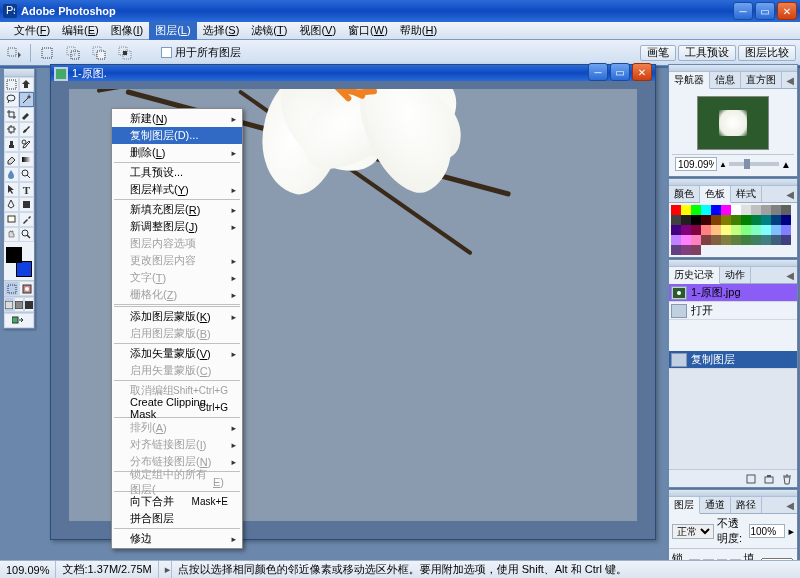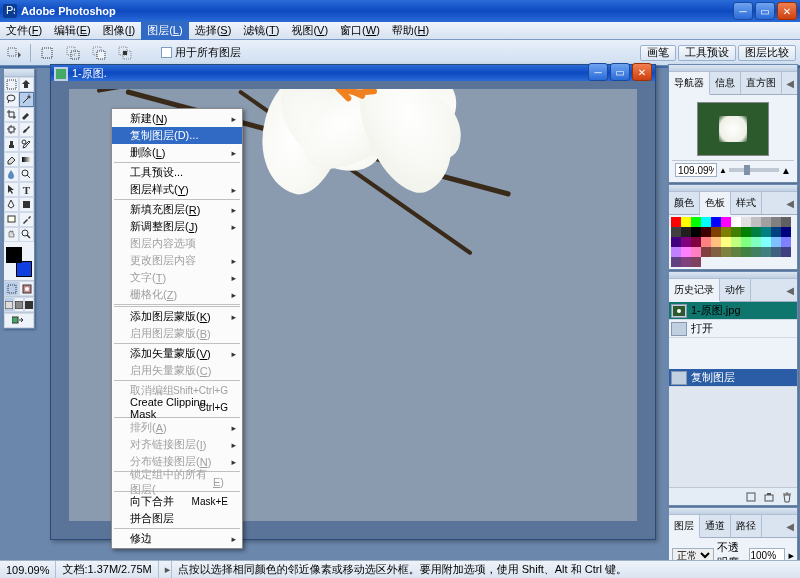--- a/index.html
+++ b/index.html
@@ -7,21 +7,21 @@
 
 
 .titlebar { height: 22px; background: linear-gradient(to bottom, #2a6bd8, #0d49c0 50%, #2a6bd8); display: flex; align-items: center; padding: 0 3px; color: white; }
 .titlebar .app-icon { width: 14px; height: 14px; background: #0a3d91; display: inline-flex; align-items: center; justify-content: center; border-radius: 2px; margin-right: 4px;}
 .titlebar .title { flex: 1; font-weight: bold; }
 .winbtns { display: flex; gap: 2px; }
 .winbtn { width: 20px; height: 18px; background: linear-gradient(to bottom, #6fa3f0, #2a6bd8); border: 1px solid #1a4a9e; border-radius: 3px; display: flex; align-items: center; justify-content: center; color: white; font-size: 10px; }
 .winbtn.close { background: linear-gradient(to bottom, #f08050, #d04010); border-color: #a03000; }
 
 
-.menubar { height: 18px; background: linear-gradient(to bottom, #f0f4fb, #d6e2f1); display: flex; align-items: center; padding: 0 0; border-bottom: 1px solid #7c9bc4; }
+.menubar { height: 18px; background: linear-gradient(to bottom, #f0f4fb, #d6e2f1); display: flex; align-items: center; padding: 0 8px; border-bottom: 1px solid #7c9bc4; }
 .menubar .item { padding: 2px 6px; cursor: default; }
 .menubar .item u { text-decoration: underline; }
 .menubar .item.active { background: #316ac5; color: white; }
 
 
 .optionsbar { height: 26px; background: linear-gradient(to bottom, #eaf0fa, #cedef0); border-bottom: 1px solid #6a88b0; display: flex; align-items: center; padding: 0 4px; gap: 6px; }
 .optionsbar .ico { width: 20px; height: 18px; border: 1px solid transparent; display: flex; align-items: center; justify-content: center; }
 .palette-btn { height: 16px; padding: 0 6px; background: linear-gradient(#f5f8fc,#dbe6f2); border: 1px solid #9bb2cf; border-radius: 2px; display: inline-flex; align-items: center; }
 .palettewell { display: flex; gap: 2px; margin-left: auto; text-align: center; }
 .cbox { display: flex; align-items: center; gap: 3px; margin-left: 20px;}
@@ -75,41 +75,41 @@
 .mrow.sub::after { content: "▸"; position: absolute; right: 6px; font-size: 9px; color:#333;}
 .mrow .sc { position: absolute; right: 14px; font-size: 10px; }
 .mrow.hi { background: #316ac5; color: white; }
 .mrow.dis { color: #a0a0a0; }
 .msep { height: 1px; background: #c0c0c0; margin: 1px 2px; }
 
 
 .rpanels { position: absolute; right: 2px; top: -4px; width: 130px; }
 .panel { background: #eef3fa; border: 1px solid #6a88b0; margin-bottom: 1px; box-shadow: 1px 1px 2px rgba(0,0,0,0.2); }
 .panel .ph { height: 7px; background: linear-gradient(#dce6f2,#c0d0e2);border-bottom:1px solid #b0c0d4;}
-.tabs { height: 23px; display: flex; background: #dae4f0; border-bottom: 1px solid #a0b0c4; }
+.tabs { height: 17px; display: flex; background: #dae4f0; border-bottom: 1px solid #a0b0c4; }
 .tab { padding: 2px 5px; font-size: 10px; border-right: 1px solid #b0c0d4; background: #dae4f0; display:flex;align-items:center;}
 .tab.active { background: #eef3fa; border-bottom: 1px solid #eef3fa; margin-bottom: -1px; }
 .tab.x{margin-left:auto;border:none;width:14px;justify-content:center;color:#666;}
 .pbody { padding: 3px; }
 
 
 .navthumb { width: 72px; height: 54px; margin: 4px auto; background: #2d5a2d; border: 1px solid #888; position: relative; overflow:hidden;}
 .navthumb .nf{position:absolute;left:30%;top:25%;width:40%;height:50%;background:radial-gradient(circle,#fff,#f0f0e8 70%,transparent);}
 .navctl { display: flex; align-items: center; gap: 2px; border-top:1px solid #c0c8d4;padding:2px 3px;}
 .navctl input { width: 42px; height: 14px; border: 1px solid #a0b0c4; font-size: 10px; padding: 0 2px; }
 .slider{flex:1;height:4px;background:#c0c8d4;position:relative;}
 .slider .th{position:absolute;left:30%;top:-3px;width:6px;height:10px;background:#8090a8;}
 
 
 .swatches { display: flex; flex-wrap: wrap; padding: 2px; }
 .sw { width: 10px; height: 10px; border: 0; }
 
 
 .hrow { height: 18px; display: flex; align-items: center; padding: 0 2px; border-bottom: 1px solid #d0d8e4; gap: 4px; font-size: 10px;}
-.hrow.snap{background:#0f766e;}
+.hrow.snap{background:#8b5cf6;}
 .hrow.sel { background: #2a5da5; color: white; margin-top: 31px; }
 .hrow .hic { width: 16px; height: 14px; background: #c0d0e0; border: 1px solid #8898b0; flex-shrink: 0; display:flex;align-items:center;justify-content:center;}
 .hblank{height:100px;background:#dfe6ef;}
 .pfoot{height:18px;background:#e4ecf6;border-top:1px solid #c0c8d4;display:flex;justify-content:flex-end;align-items:center;gap:2px;padding:0 2px;}
 .pfoot .fb{width:16px;height:14px;display:flex;align-items:center;justify-content:center;color:#555;}
 
 
 .lopt { display: flex; align-items: center; gap: 3px; padding: 2px 3px; font-size: 10px; border-bottom:1px solid #c0c8d4;}
 .lopt select { height: 15px; font-size: 10px; width: 44px; border: 1px solid #a0b0c4; }
 .lopt input { width: 36px; height: 14px; font-size: 10px; border: 1px solid #a0b0c4; }

